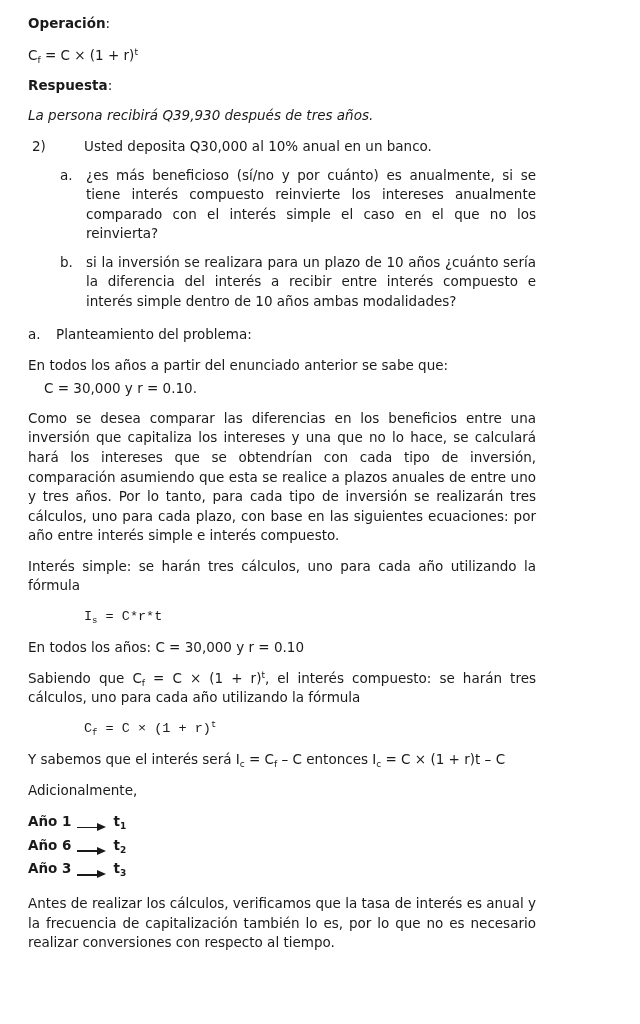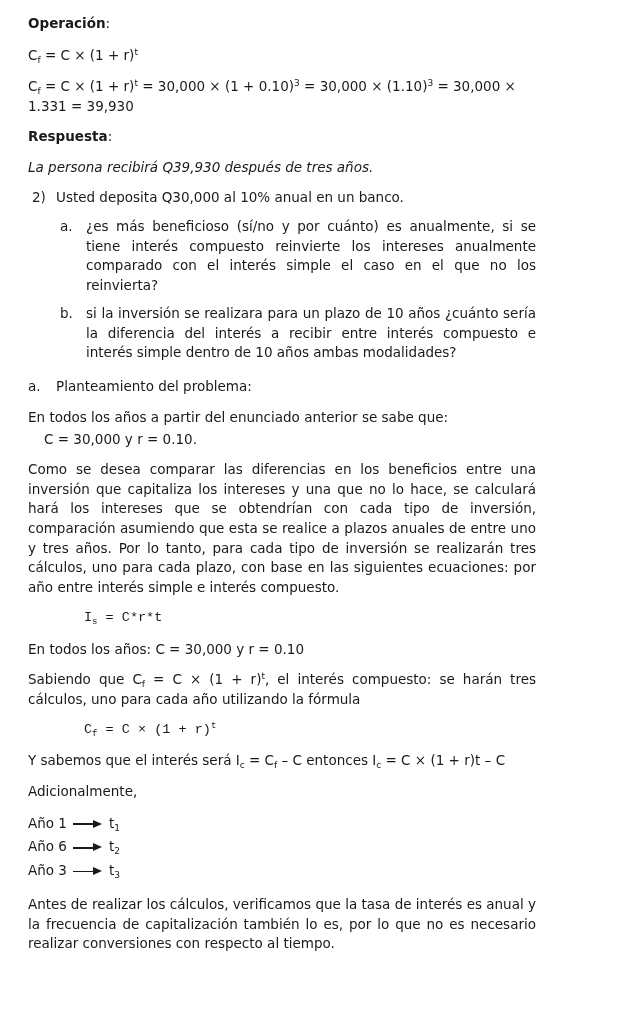--- a/index.html
+++ b/index.html
@@ -70,20 +70,21 @@
     line-height: 1.45;
   }
   .num-item .marker {
     width: 28px;
     flex: 0 0 28px;
     padding-left: 4px;
     box-sizing: border-box;
   }
   .num-item .body {
     flex: 1;
+    margin-left: 28px;
   }
   
   .sub-list {
     margin: 0 0 4px 0;
   }
   .sub-item {
     display: flex;
     margin: 0 0 9px 0;
     font-size: 13.5px;
     line-height: 1.45;
@@ -110,22 +111,23 @@
   }
   .sec-head .body {
     flex: 1;
     font-weight: normal;
   }
   .arrow-line {
     font-size: 13.5px;
     line-height: 1.6;
     margin: 0 0 2px 0;
     display: flex;
-    align-items: center;
+    align-items: flex-end;
     gap: 6px;
+    font-weight: bold;
   }
   .arrow-line .arrow {
     display: inline-block;
     width: 30px;
     height: 12px;
     position: relative;
   }
   .arrow-line .arrow::before {
     content: "";
     position: absolute;
@@ -155,21 +157,20 @@
 </style>
 </head>
 <body>
 
 <div class="page">
 
   <p class="heading"><span class="lbl">Operación</span><span>:</span></p>
 
   <p class="formula">C<sub>f</sub> = C × (1 + r)<sup>t</sup></p>
 
-  <p class="formula">C<sub>f</sub> = C × (1 + r)<sup>t</sup> = 30,000 × (1 + 0.10)<sup>3</sup> = 30,000 × (1.10)<sup>3</sup> = 30,000 × 1.331 = 39,930</p>
 
   <p class="heading"><span class="lbl">Respuesta</span><span>:</span></p>
 
   <p class="blk italic">La persona recibirá Q39,930 después de tres años.</p>
 
   <div class="num-item">
     <div class="marker">2)</div>
     <div class="body">Usted deposita Q30,000 al 10% anual en un banco.</div>
   </div>
 
@@ -187,20 +188,21 @@
   <div class="sec-head gap-top">
     <div class="marker">a.</div>
     <div class="body">Planteamiento del problema:</div>
   </div>
 
   <p class="blk" style="margin-bottom:2px;">En todos los años a partir del enunciado anterior se sabe que:</p>
   <p class="formula indent1">C = 30,000 y r = 0.10.</p>
 
   <p class="blk">Como se desea comparar las diferencias en los beneficios entre una inversión que capitaliza los intereses y una que no lo hace, se calculará hará los intereses que se obtendrían con cada tipo de inversión, comparación asumiendo que esta se realice a plazos anuales de entre uno y tres años. Por lo tanto, para cada tipo de inversión se realizarán tres cálculos, uno para cada plazo, con base en las siguientes ecuaciones: por año entre interés simple e interés compuesto.</p>
 
+  <p class="blk">Interés simple: se harán tres cálculos, uno para cada año utilizando la fórmula</p>
 
   <p class="formula indent2">I<sub>s</sub> = C*r*t</p>
 
   <p class="blk">En todos los años: C = 30,000 y r = 0.10</p>
 
   <p class="blk">Sabiendo que C<sub>f</sub> = C × (1 + r)<sup>t</sup>, el interés compuesto: se harán tres cálculos, uno para cada año utilizando la fórmula</p>
 
   <p class="formula indent2">C<sub>f</sub> = C × (1 + r)<sup>t</sup></p>
 
   <p class="blk">Y sabemos que el interés será I<sub>c</sub> = C<sub>f</sub> – C entonces I<sub>c</sub> = C × (1 + r)t – C</p>

